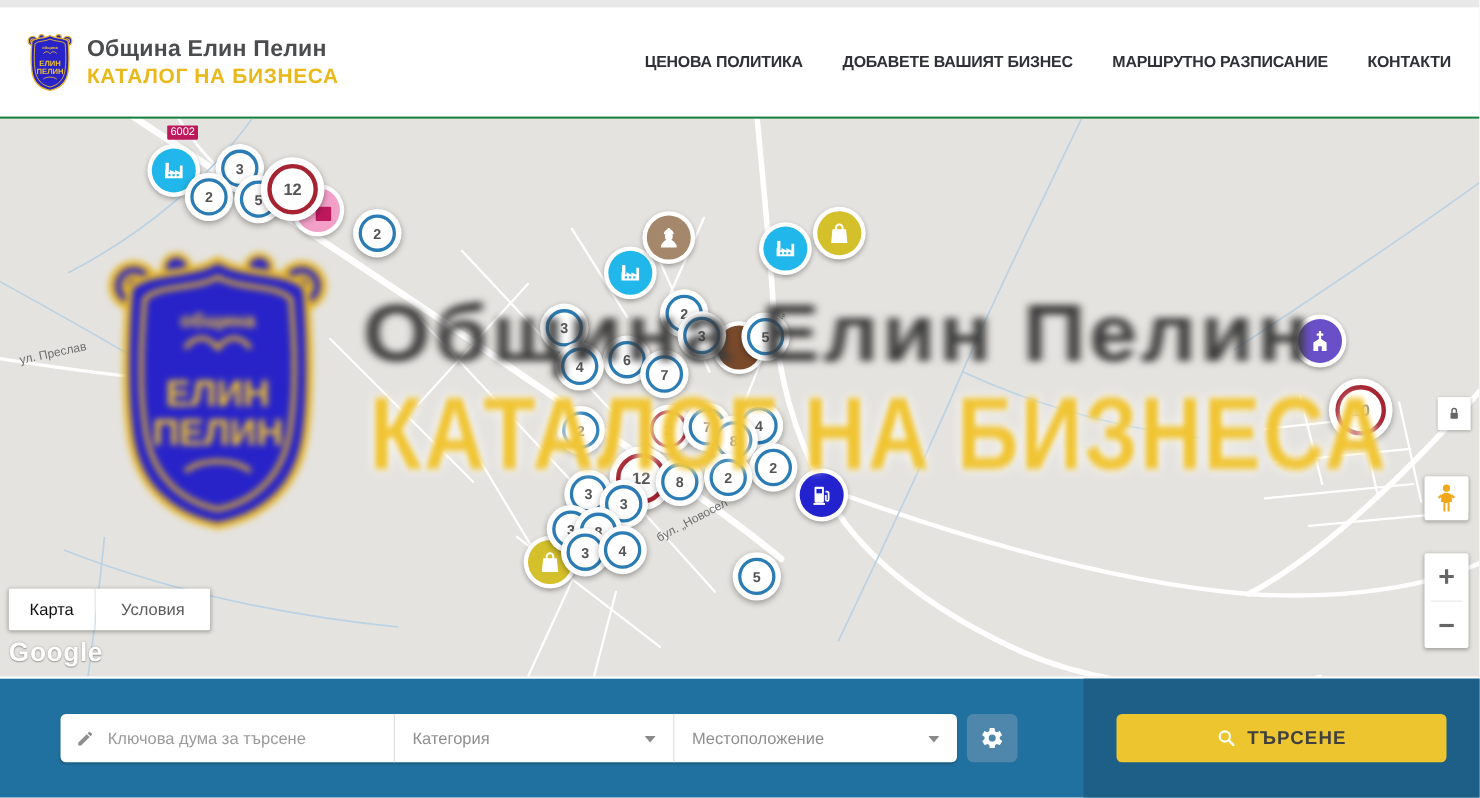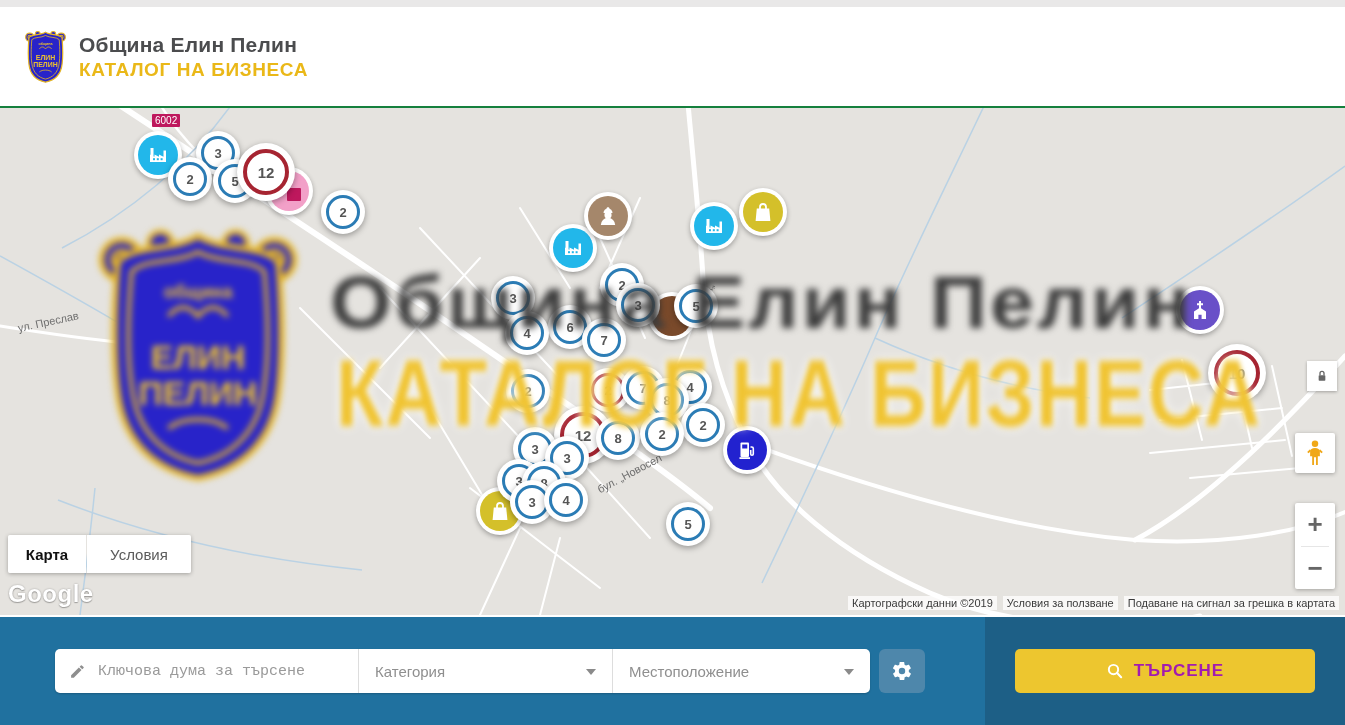--- a/index.html
+++ b/index.html
@@ -37,53 +37,53 @@
   .wm-emblem{position:absolute;left:84px;top:112px;width:228px;height:272px;filter:blur(3px);}
   .wm1{position:absolute;left:330px;top:152px;font-size:74px;font-weight:700;color:#3c3c3c;
     white-space:nowrap;letter-spacing:3px;transform:scaleX(1.07);transform-origin:left top;filter:blur(3.5px);}
   .wm2{position:absolute;left:336px;top:232px;font-size:94px;font-weight:700;color:#f0c433;
     white-space:nowrap;letter-spacing:2px;transform:scaleX(.83);transform-origin:left top;filter:blur(3px);
     text-shadow:0 0 12px rgba(255,255,255,.95),0 0 5px rgba(255,255,255,.85);}
   
   .maptype{position:absolute;left:8px;top:427px;display:flex;gap:1px;z-index:10;
     box-shadow:0 1px 4px rgba(0,0,0,.3);border-radius:2px;overflow:hidden;}
   .maptype button{height:38px;background:#fff;border:none;font-family:inherit;font-size:15px;cursor:pointer;}
-  .mt-map{width:78px;font-weight:700;color:#111;}
+  .mt-map{width:78px;font-weight:400;color:#111;}
   .mt-sat{width:104px;color:#5b5b5b;border-left:1px solid #e6e6e6;}
   .googlelogo{position:absolute;left:8px;top:472px;font-size:24px;font-weight:700;color:#fff;z-index:10;
     letter-spacing:.5px;cursor:pointer;text-shadow:0 0 2px rgba(0,0,0,.3),0 1px 1px rgba(0,0,0,.25);}
   .attribution{position:absolute;right:6px;top:488px;display:flex;gap:6px;font-size:11px;color:#3a3a3a;z-index:10;}
   .attribution span{background:rgba(255,255,255,.75);padding:1px 4px;white-space:nowrap;}
   .lockbox{position:absolute;left:1307px;top:253px;width:30px;height:30px;background:#fff;z-index:10;
     display:flex;align-items:center;justify-content:center;box-shadow:0 1px 3px rgba(0,0,0,.3);cursor:pointer;}
   .pegmanbox{position:absolute;left:1295px;top:325px;width:40px;height:40px;background:#fff;border-radius:2px;
     z-index:10;display:flex;align-items:center;justify-content:center;box-shadow:0 1px 4px rgba(0,0,0,.3);cursor:grab;}
   .zoomctl{position:absolute;left:1295px;top:395px;width:40px;height:86px;background:#fff;border-radius:2px;
     z-index:10;display:flex;flex-direction:column;box-shadow:0 1px 4px rgba(0,0,0,.3);}
   .zoomctl button{flex:1;border:none;background:none;font-size:26px;font-weight:700;color:#666;cursor:pointer;
     font-family:inherit;line-height:1;}
   .zoomdiv{height:1px;background:#e6e6e6;margin:0 6px;}
   
   .searchbar{position:absolute;left:0;top:617px;width:1345px;height:108px;background:#20719f;}
   .fields{position:absolute;left:55px;top:32px;width:815px;height:44px;background:#fff;border-radius:5px;
     display:flex;box-shadow:0 1px 2px rgba(0,0,0,.2);}
   .field{display:flex;align-items:center;box-sizing:border-box;}
   .f-key{width:303px;padding:0 14px;gap:10px;}
-  .f-key input{border:none;outline:none;font-size:15px;color:#b91c1c;width:100%;font-family:Liberation Mono, monospace;background:none;}
+  .f-key input{border:none;outline:none;font-size:15px;color:#b91c1c;width:100%;font-family:Liberation Sans, sans-serif;background:none;}
   .f-key input::placeholder{color:#9a9a9a;}
   .f-sel{border-left:1px solid #ddd;padding:0 16px;justify-content:space-between;color:#8f8f8f;
     font-size:15px;cursor:pointer;}
   .f-cat{width:254px;}
   .f-loc{width:258px;}
   .caret{width:0;height:0;border:5px solid transparent;border-top:6px solid #8a8a8a;margin-top:6px;}
   .gearbtn{position:absolute;left:879px;top:32px;width:46px;height:44px;background:#4e87ab;border:none;
     border-radius:6px;display:flex;align-items:center;justify-content:center;cursor:pointer;}
   .rightpanel{position:absolute;left:985px;top:0;width:360px;height:108px;background:#1d5f86;
     display:flex;align-items:center;justify-content:center;}
-  .searchbtn{width:300px;height:44px;background:#edc62f;border:none;border-radius:5px;color:#a21caf;
+  .searchbtn{width:300px;height:44px;background:#edc62f;border:none;border-radius:5px;color:#404040;
     font-size:17px;font-weight:700;letter-spacing:1px;display:flex;align-items:center;justify-content:center;
     gap:10px;cursor:pointer;font-family:inherit;}
 </style>
 </head>
 <body>
 
 <div class="topstrip"></div>
 
 <header>
   <div class="brand">
@@ -102,20 +102,26 @@
       <path d="M85 95 C95 83 105 83 115 95 C125 83 135 83 145 95" stroke="#e3b426" stroke-width="4" fill="none"></path>
       <text x="115" y="148" text-anchor="middle" fill="#ecc12f" font-size="34" font-weight="bold">ЕЛИН</text>
       <text x="115" y="184" text-anchor="middle" fill="#ecc12f" font-size="34" font-weight="bold">ПЕЛИН</text>
       <path d="M85 208 C100 196 130 196 145 208" stroke="#e3b426" stroke-width="4" fill="none"></path>
     </svg>
     <div>
       <div class="brand-title">Община Елин Пелин</div>
       <div class="brand-subtitle">КАТАЛОГ НА БИЗНЕСА</div>
     </div>
   </div>
+  <nav>
+    <a href="#">ЦЕНОВА ПОЛИТИКА</a>
+    <a href="#">ДОБАВЕТЕ ВАШИЯТ БИЗНЕС</a>
+    <a href="#">МАРШРУТНО РАЗПИСАНИЕ</a>
+    <a href="#">КОНТАКТИ</a>
+  </nav>
 </header>
 
 <div class="map">
   <svg class="roads" width="1345" height="507">
     <g stroke="#ffffff" fill="none" stroke-linecap="round">
       <path stroke-width="6" d="M118,-4 C230,70 340,140 470,230 C560,292 650,350 710,400"></path>
       <path stroke-width="5" d="M688,-4 C694,60 700,120 703,170 C707,235 722,285 748,335 C775,390 840,445 930,485 C1010,520 1120,525 1200,508"></path>
       <path stroke-width="4" d="M748,335 C830,365 990,420 1135,432 C1225,438 1300,424 1345,404"></path>
       <path stroke-width="5" d="M1135,432 C1205,395 1285,315 1345,248"></path>
       <path stroke-width="3" d="M0,218 C50,226 95,232 135,236"></path>
@@ -360,25 +366,20 @@
     <div class="wm2">КАТАЛОГ НА БИЗНЕСА</div>
   </div>
 
   <div class="maptype">
     <button class="mt-map">Карта</button>
     <button class="mt-sat">Условия</button>
   </div>
 
   <div class="googlelogo">Google</div>
 
-  <div class="attribution">
-    <span>Картографски данни ©2019</span>
-    <span>Условия за ползване</span>
-    <span>Подаване на сигнал за грешка в картата</span>
-  </div>
 
   <div class="lockbox">
     <svg width="16" height="16" viewBox="0 0 24 24">
       <rect x="7" y="11" width="10" height="8" rx="1" fill="#666"></rect>
       <path d="M9 11V8a3 3 0 0 1 6 0v3" stroke="#666" stroke-width="2" fill="none"></path>
     </svg>
   </div>
 
   <div class="pegmanbox">
     <svg width="26" height="30" viewBox="0 0 24 26">

